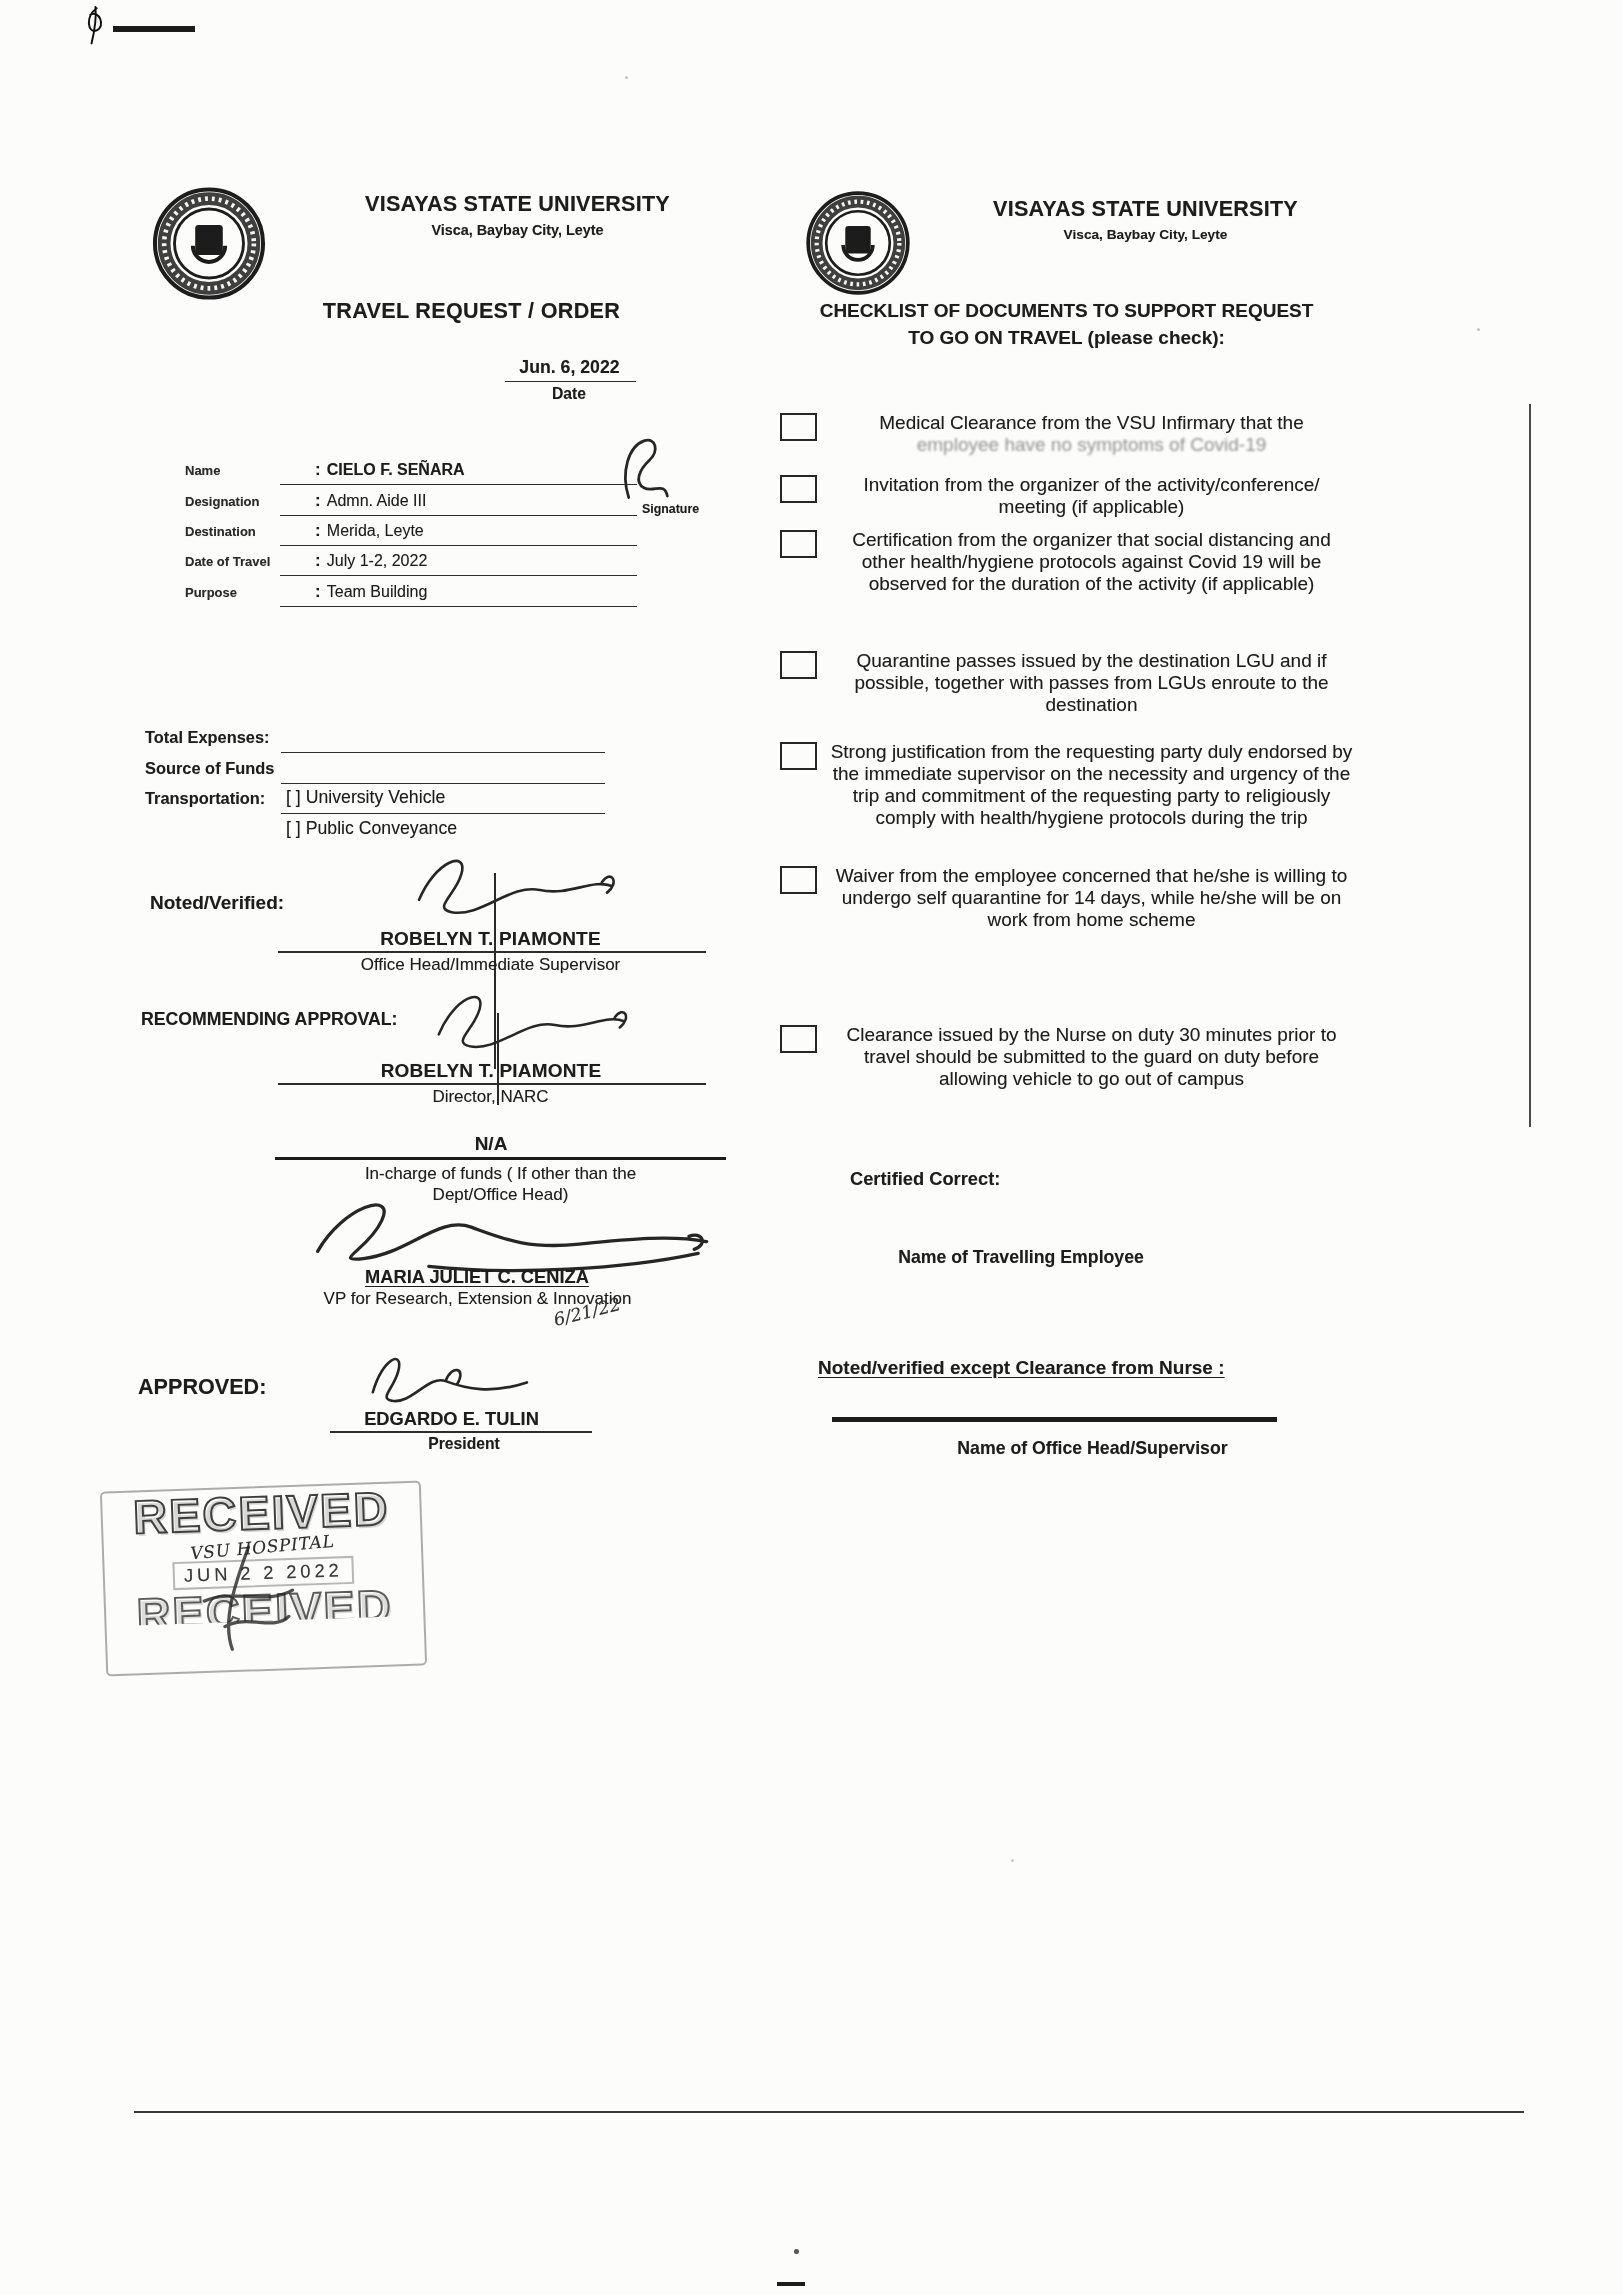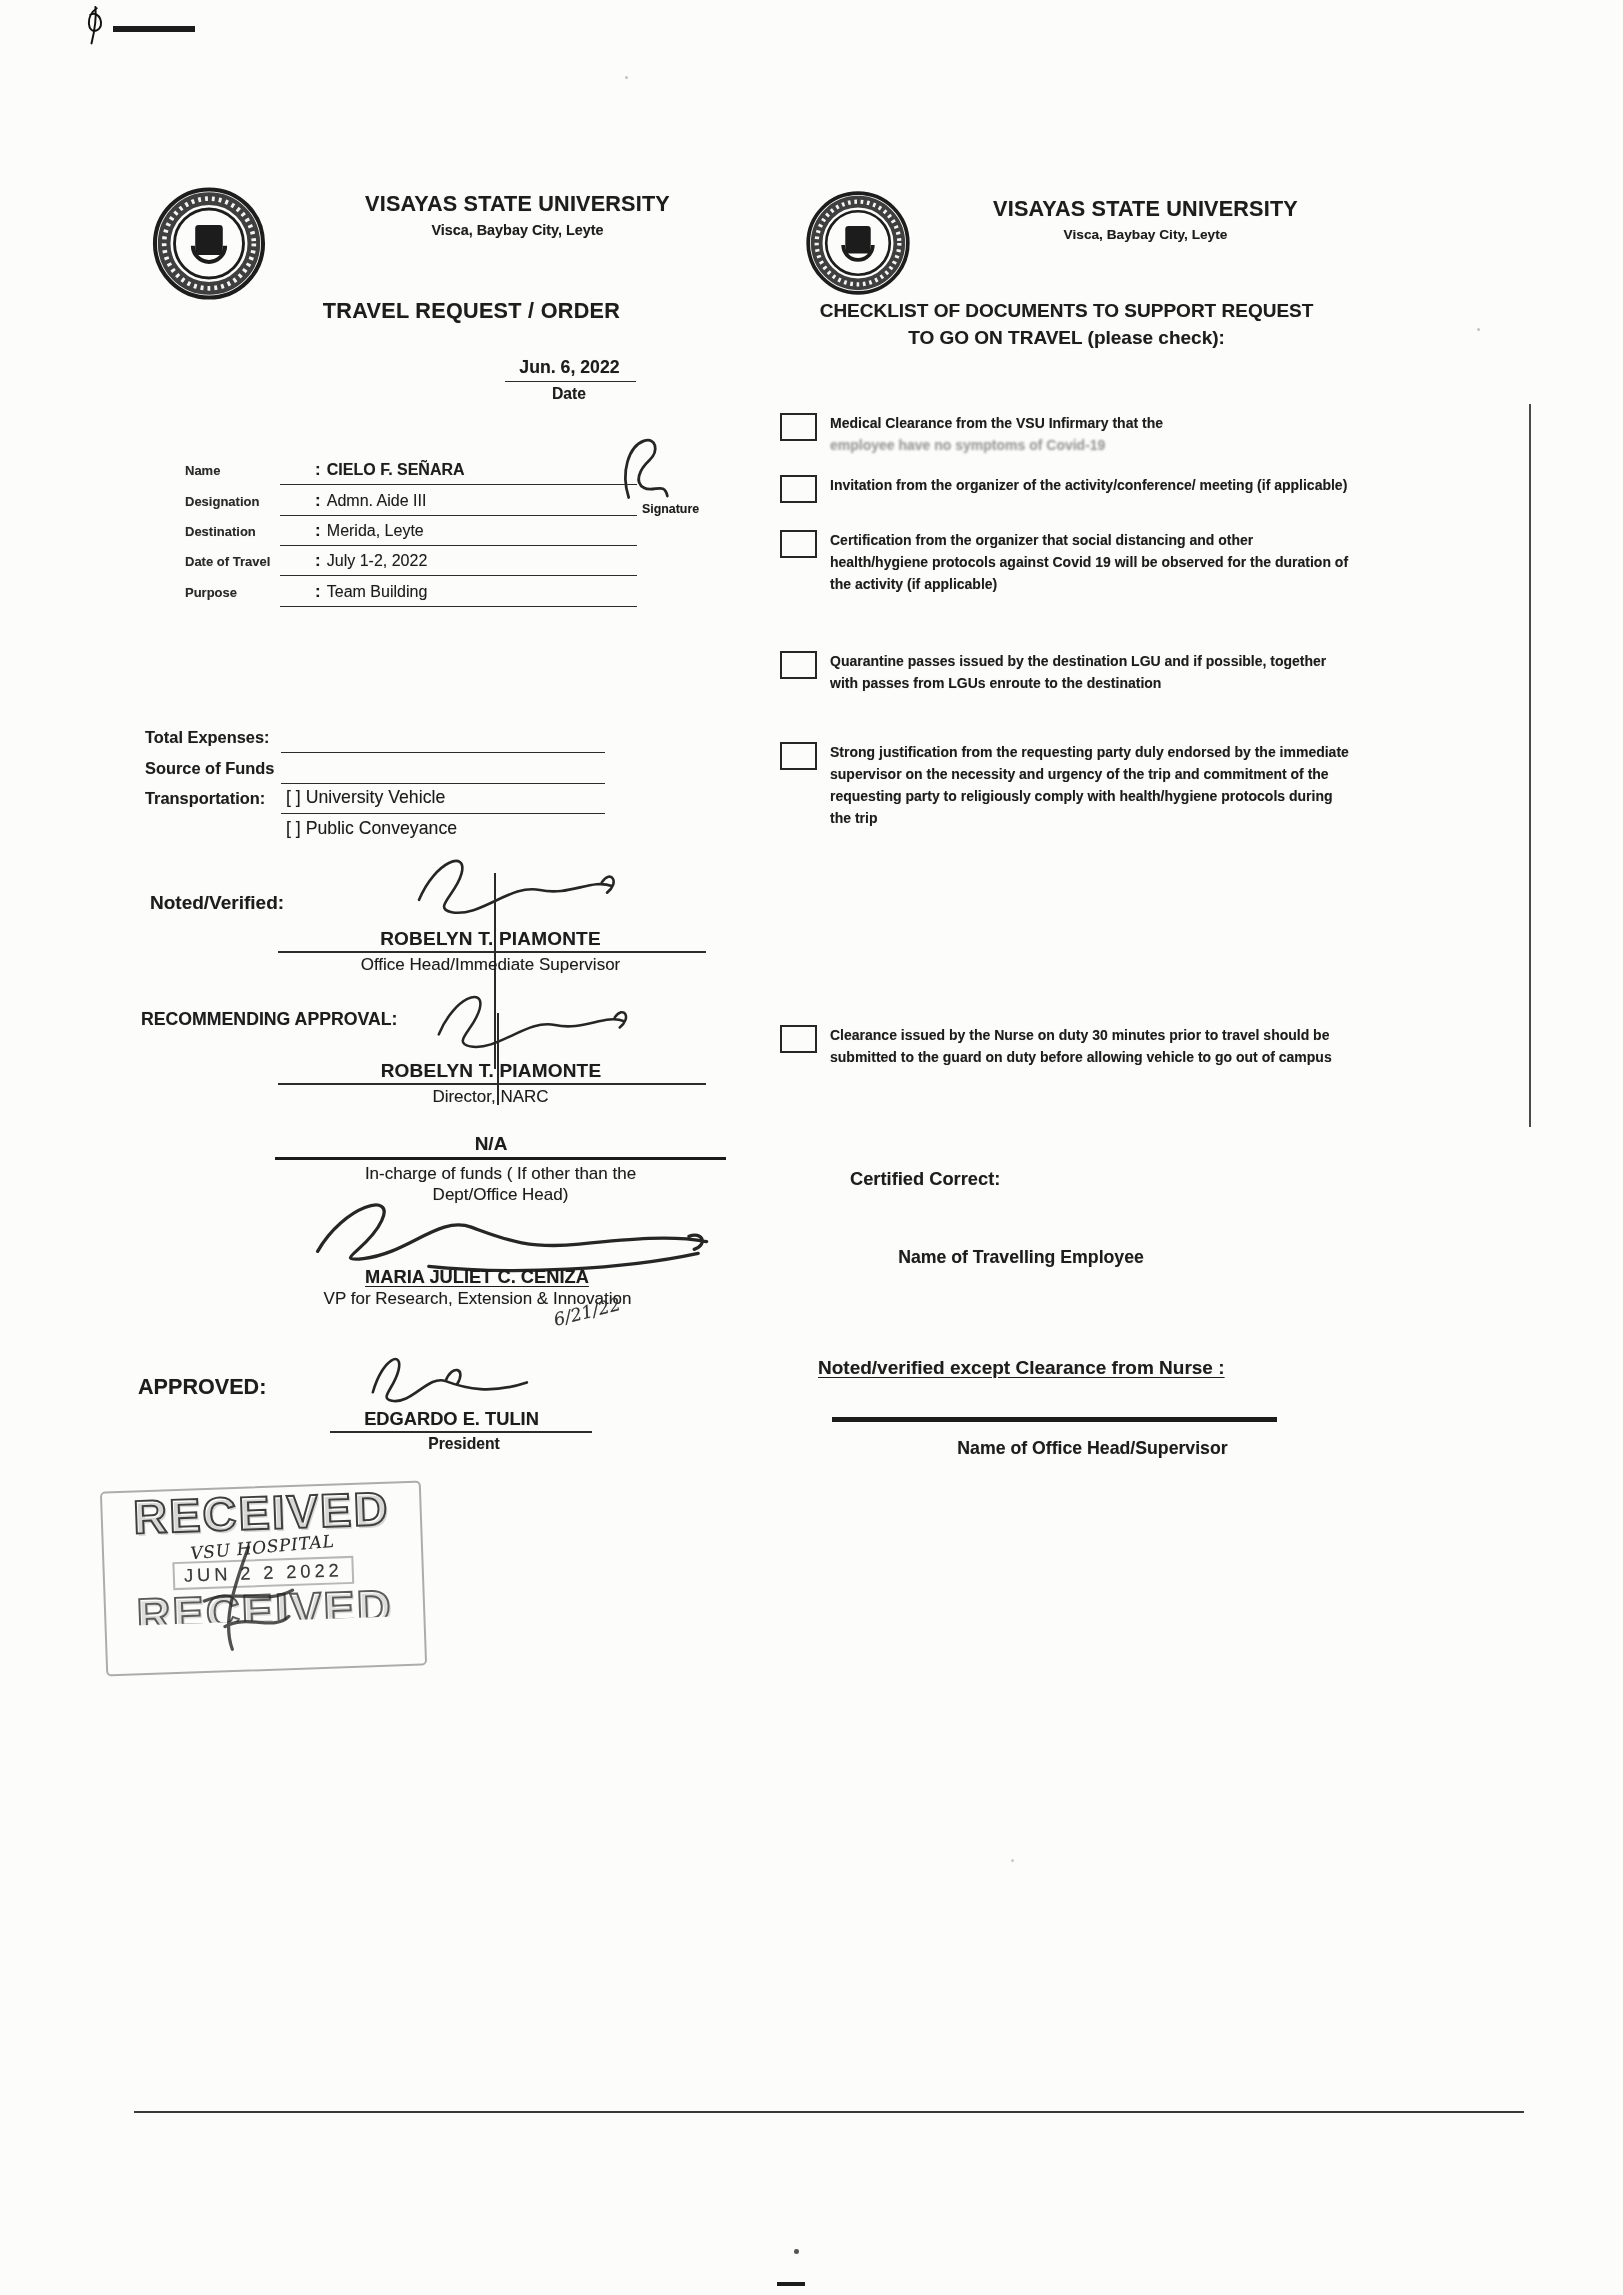--- a/index.html
+++ b/index.html
@@ -19,21 +19,21 @@
   .fvalue.strong{font-weight:700;}
   .smlbl{font-size:16.4px;font-weight:600;}
   .sig-label{font-size:12.4px;font-weight:700;}
   .secthdr{font-size:19px;font-weight:700;}
   .signname{font-size:19px;font-weight:700;letter-spacing:0.2px;}
   .signtitle{font-size:17px;font-weight:500;}
   .small{font-size:15.7px;font-weight:600;}
   .vstroke{position:absolute;width:2px;background:#2a2a2a;}
   .ck-item{position:absolute;left:780px;width:582px;}
   .ckbox{position:absolute;left:0;top:1.3px;width:33px;height:23.6px;border:2px solid #262626;background:transparent;}
-  .ck-text{margin-left:50px;font-size:14px;line-height:22px;font-weight:700;width:523px;}
+  .ck-text{margin-left:50px;font-size:19px;line-height:22px;font-weight:400;width:523px;text-align:center;}
   .faded{opacity:.45;filter:blur(0.8px);}
   .ck-title{font-size:19px;font-weight:700;}
   .stamp{position:absolute;left:103px;top:1486px;width:317px;height:181px;
          border:2.6px solid rgba(75,75,75,.45);border-radius:5.2px;transform:rotate(-2deg);
          color:transparent;}
   .stamp-word{font-size:47px;font-weight:800;letter-spacing:2px;color:transparent;
               -webkit-text-stroke:2px #3f3f3f;text-shadow:2px 2.6px 0 rgba(70,70,70,.2);
               line-height:48px;text-align:center;}
   .stamp-word.clip{height:34px;overflow:hidden;opacity:.85;}
   .stamp-hand{font-family:"DejaVu Serif",serif;font-style:italic;font-size:17px;color:#2e2e2e;
@@ -198,20 +198,24 @@
     <div class="ck-text">Certification from the organizer that social distancing and other health/hygiene protocols against Covid 19 will be observed for the duration of the activity (if applicable)</div>
   </div>
   <div class="ck-item" style="top:650px">
     <span class="ckbox"></span>
     <div class="ck-text">Quarantine passes issued by the destination LGU and if possible, together with passes from LGUs enroute to the destination</div>
   </div>
   <div class="ck-item" style="top:741px">
     <span class="ckbox"></span>
     <div class="ck-text">Strong justification from the requesting party duly endorsed by the immediate supervisor on the necessity and urgency of the trip and commitment of the requesting party to religiously comply with health/hygiene protocols during the trip</div>
   </div>
+  <div class="ck-item" style="top:865px">
+    <span class="ckbox"></span>
+    <div class="ck-text">Waiver from the employee concerned that he/she is willing to undergo self quarantine for 14 days, while he/she will be on work from home scheme</div>
+  </div>
   <div class="ck-item" style="top:1024px">
     <span class="ckbox"></span>
     <div class="ck-text">Clearance issued by the Nurse on duty 30 minutes prior to travel should be submitted to the guard on duty before allowing vehicle to go out of campus</div>
   </div>
 
   <div class="abs" style="left:850px;top:1168px;font-size:18.3px;font-weight:700">Certified Correct:</div>
   <div class="abs c" style="left:864px;top:1247px;width:314px;font-size:17.7px;font-weight:700">Name of Travelling Employee</div>
 
   <div class="abs" style="left:818px;top:1357px;font-size:19px;font-weight:700;text-decoration:underline;text-underline-offset:3.3px">Noted/verified except Clearance from Nurse :</div>
   <div class="abs thickline" style="left:832px;top:1417px;width:445px;height:4.6px"></div>

